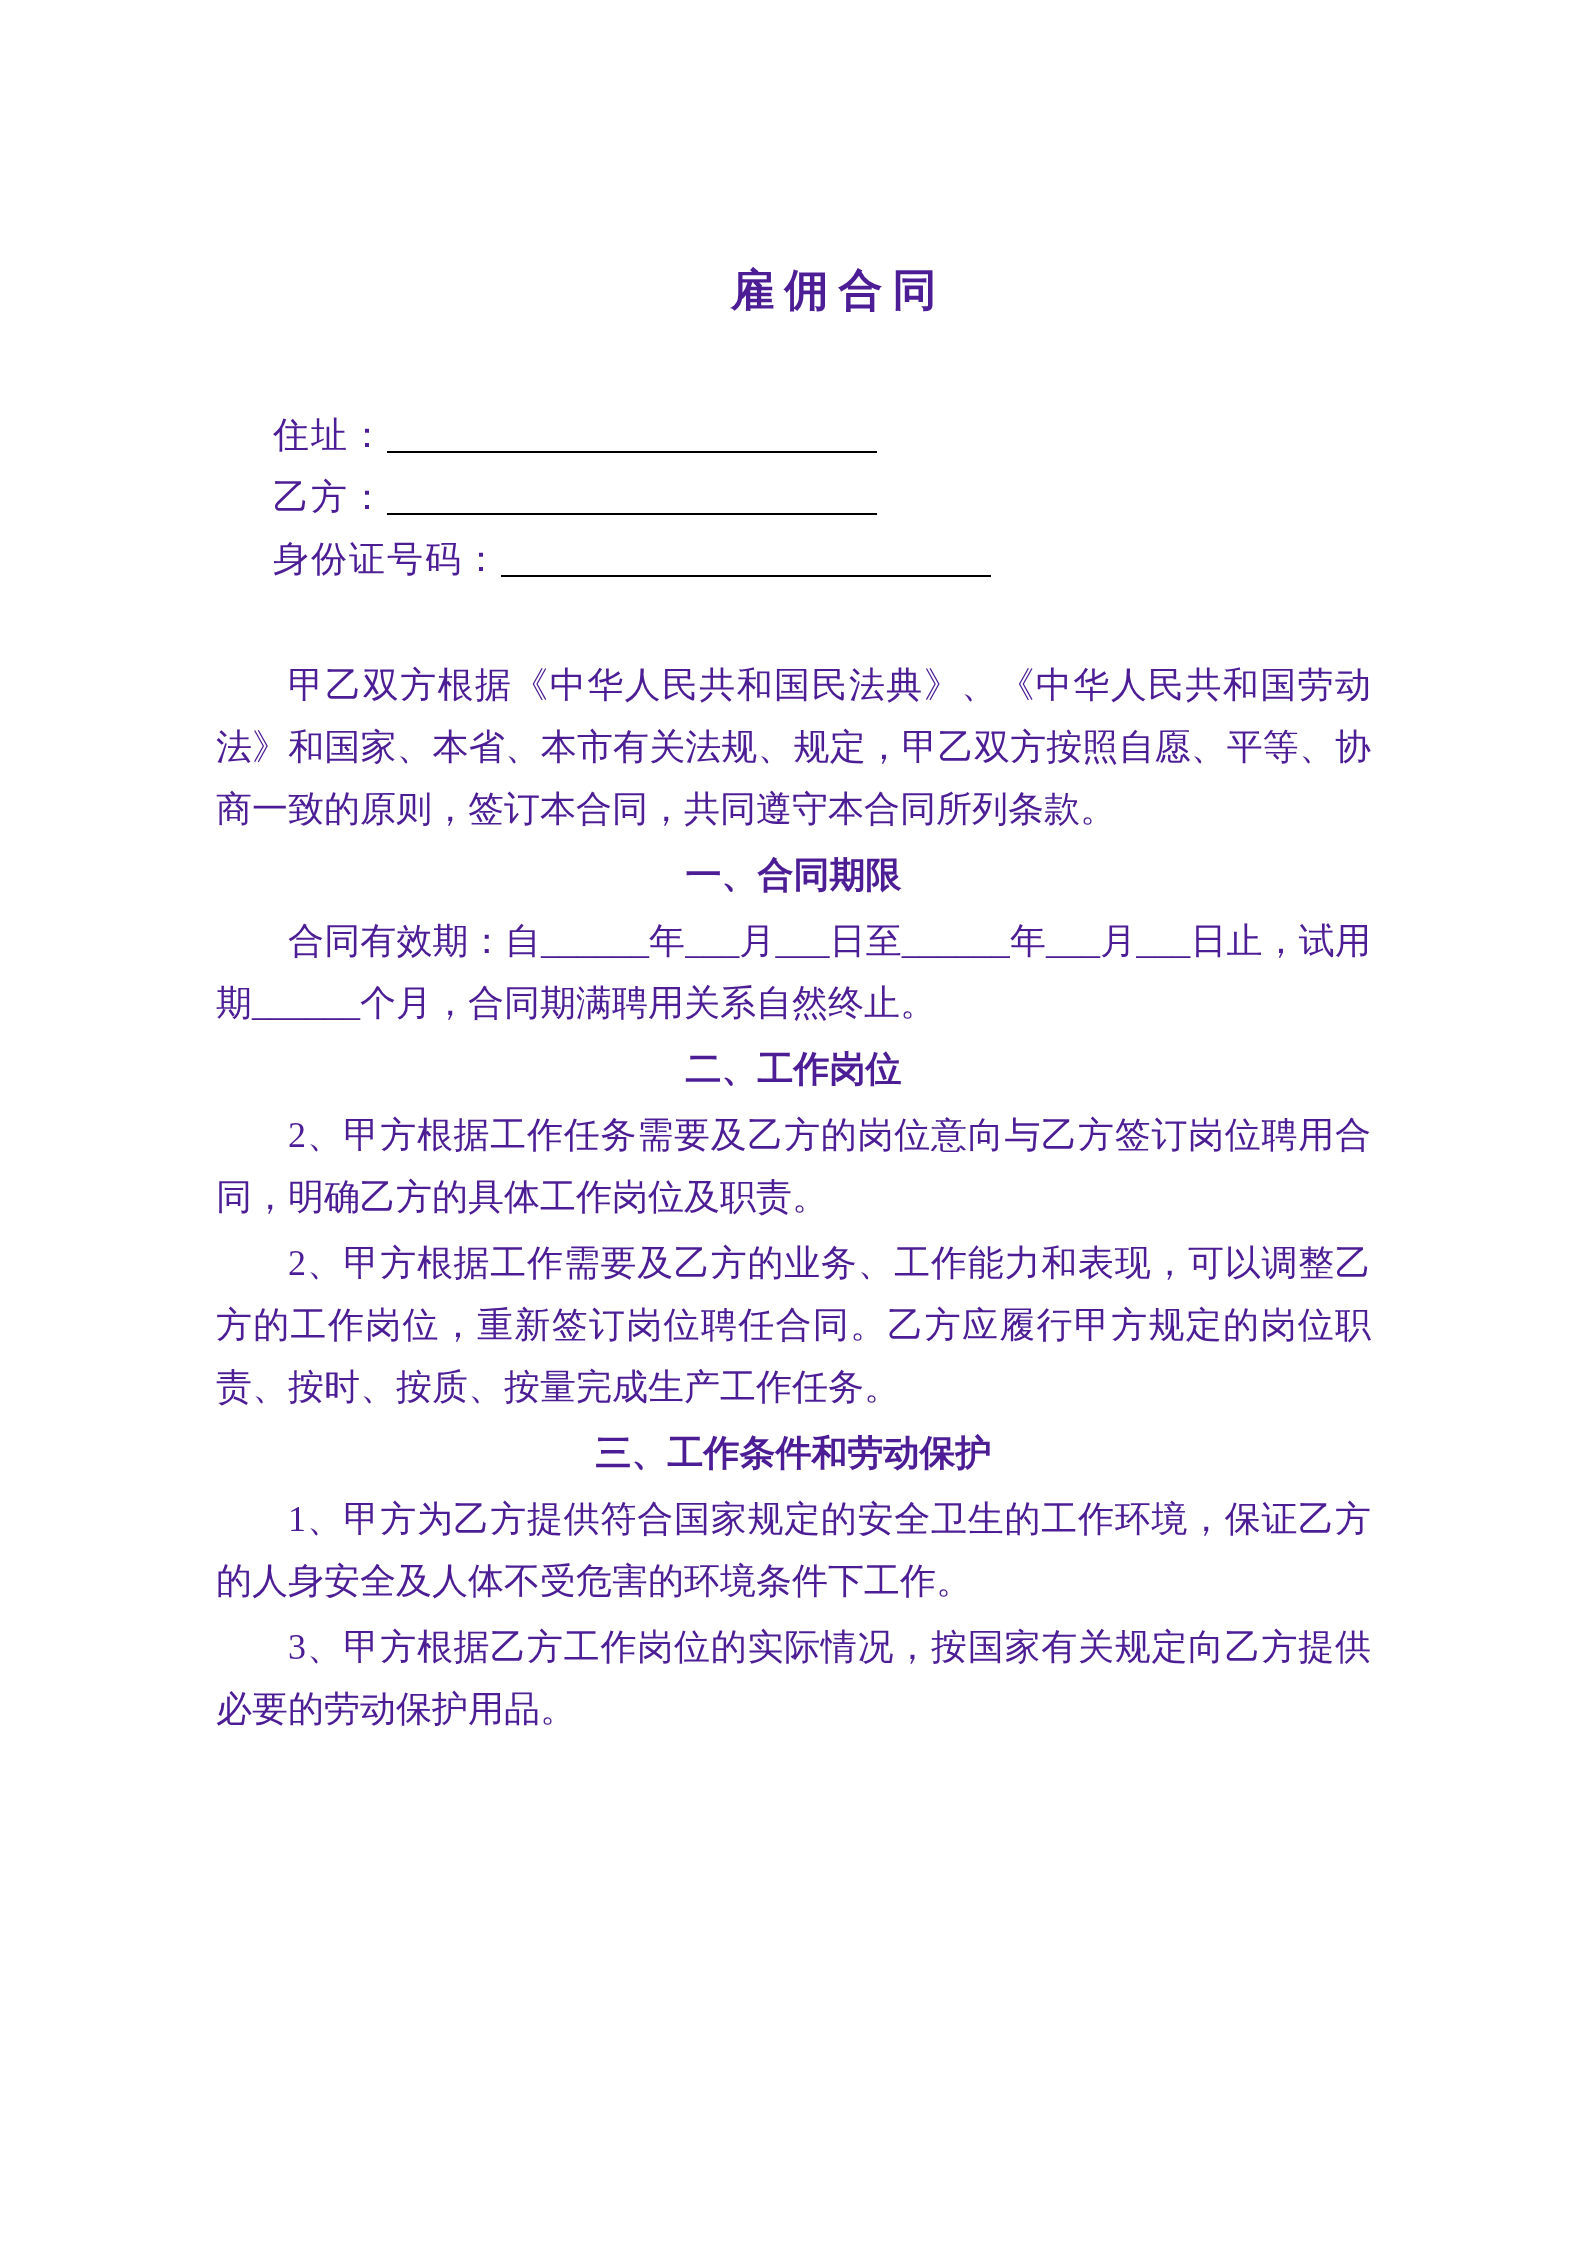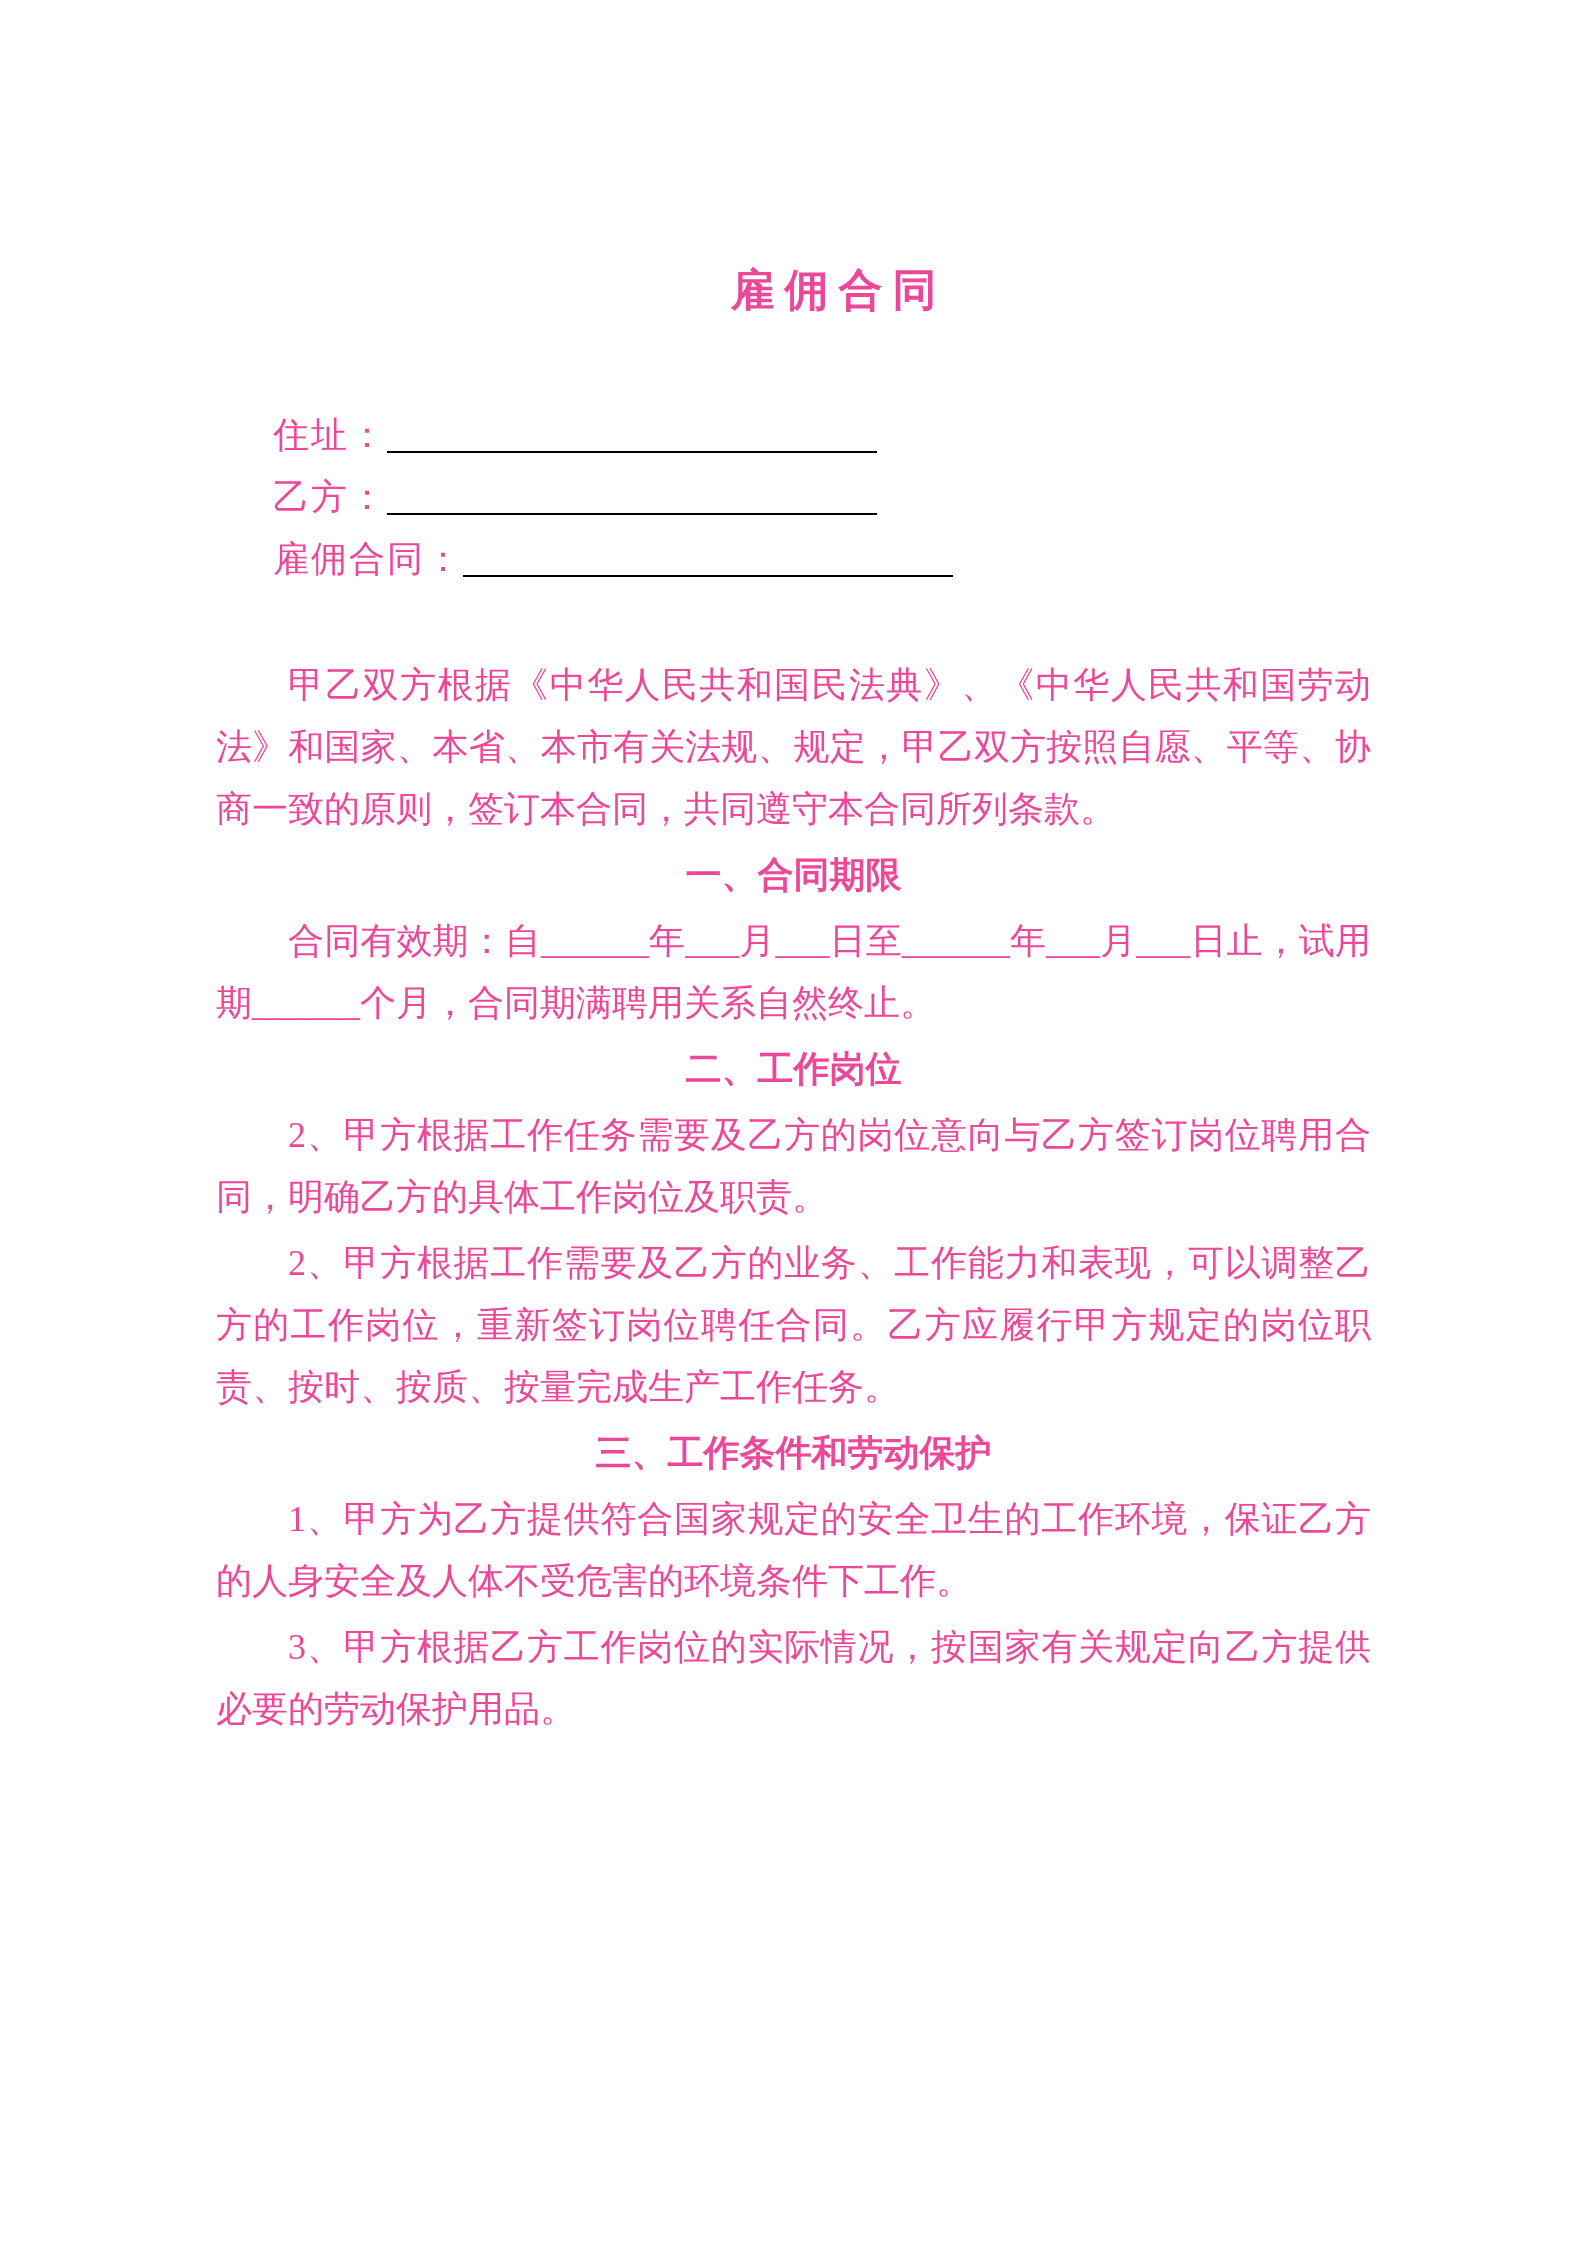--- a/index.html
+++ b/index.html
@@ -7,21 +7,21 @@
     padding: 0;
     background: #ffffff;
   }
   .page {
     position: relative;
     width: 1587px;
     height: 2245px;
     box-sizing: border-box;
     padding: 0 212px;
     background: #ffffff;
-    color: #ec4899;
+    color: #4c1d95;
     font-family: "Liberation Serif", "DejaVu Serif", serif;
     font-size: 36px;
     line-height: 62px;
     overflow: hidden;
   }
   .title {
     margin: 268px 0 0 0;
     font-size: 44px;
     line-height: 46px;
     font-weight: 700;
@@ -69,21 +69,21 @@
 </style>
 </head>
 <body>
 
 <div class="page">
   <h1 class="title">雇佣合同</h1>
   <div class="fields" id="fields">
       <div class="party-group">
         <div class="field-row"><span class="field-label">住址：</span><span class="blank-line"></span></div>
         <div class="field-row"><span class="field-label">乙方：</span><span class="blank-line"></span></div>
-        <div class="field-row"><span class="field-label">雇佣合同：</span><span class="blank-line"></span></div>
+        <div class="field-row"><span class="field-label">身份证号码：</span><span class="blank-line"></span></div>
       </div>
     </div>
   <div class="body">
     <p class="para indent">甲乙双方根据《中华人民共和国民法典》、《中华人民共和国劳动法》和国家、本省、本市有关法规、规定，甲乙双方按照自愿、平等、协商一致的原则，签订本合同，共同遵守本合同所列条款。</p>
     <div id="sections">
         <div class="section">
           <p class="para section-heading">一、合同期限</p>
           <p class="para indent">合同有效期：自______年___月___日至______年___月___日止，试用期______个月，合同期满聘用关系自然终止。</p>
         </div>
         <div class="section">

